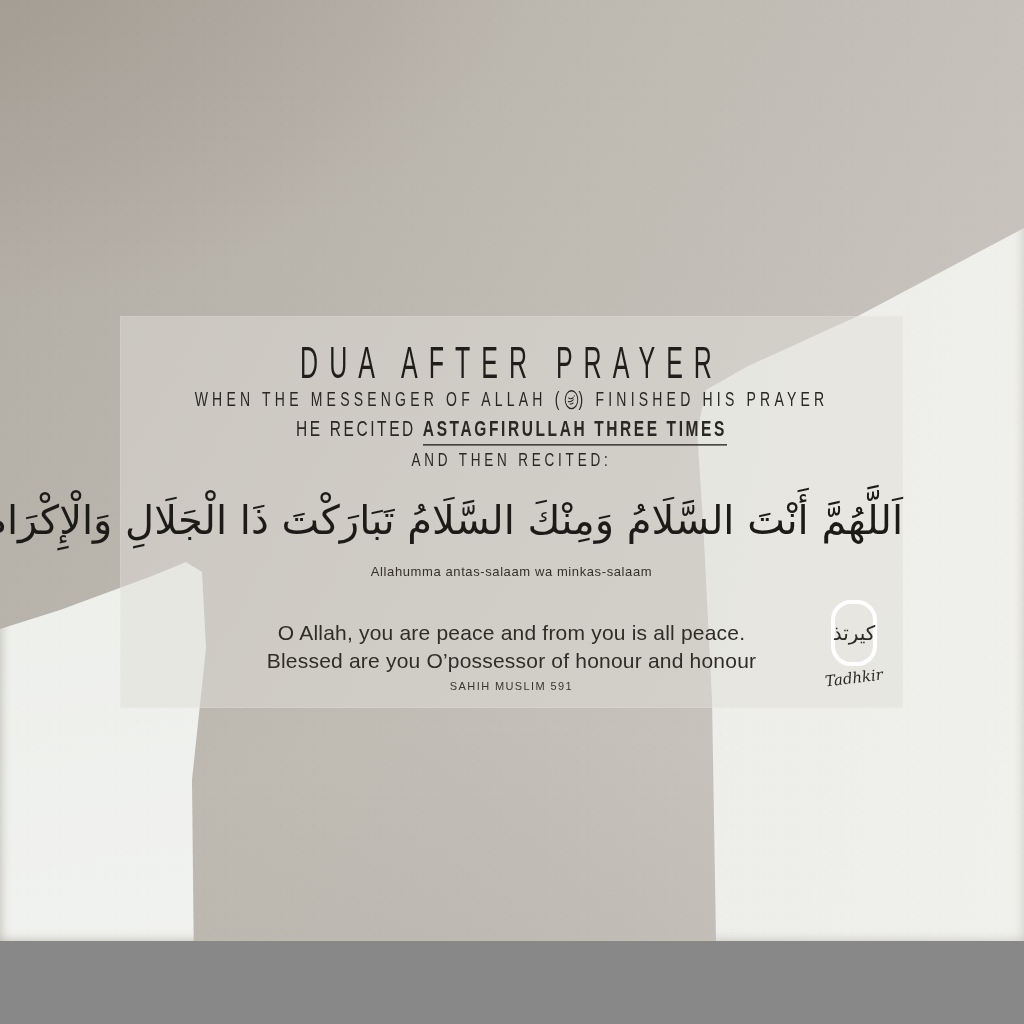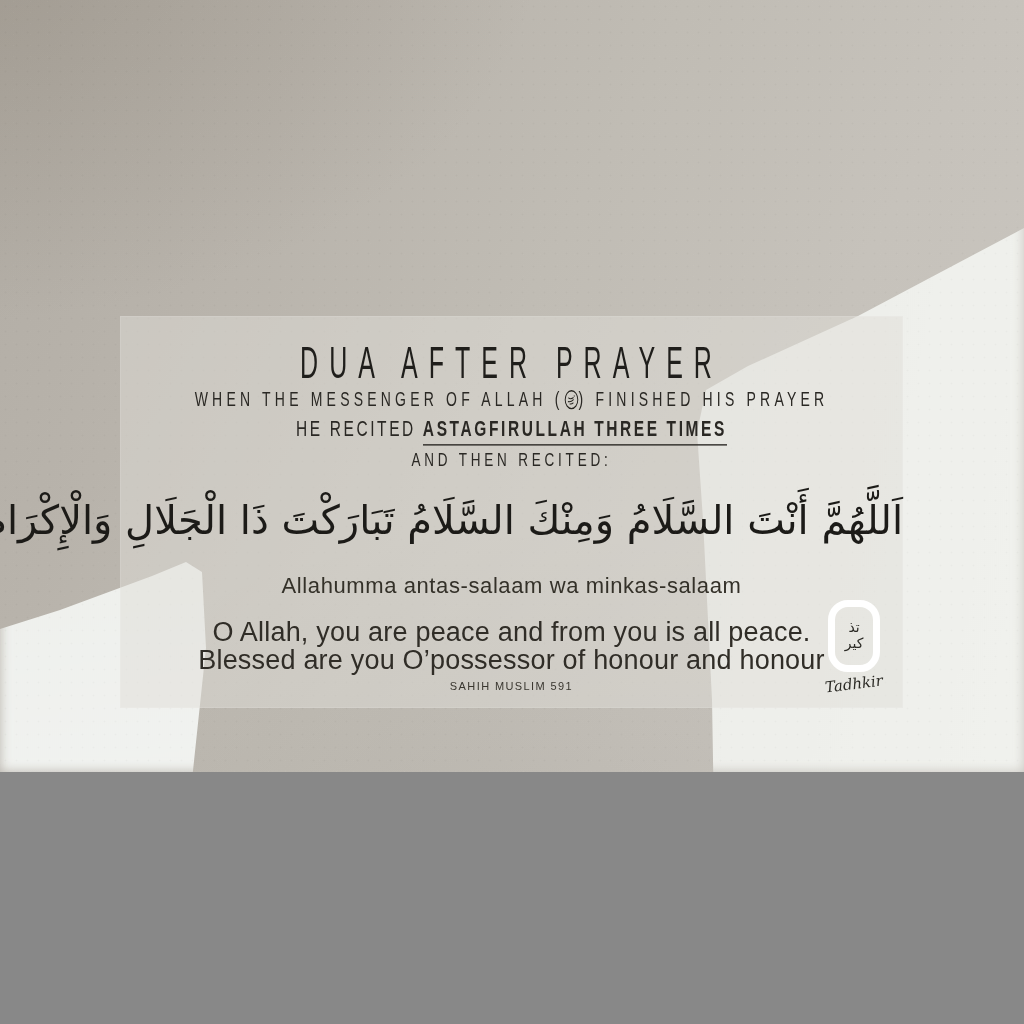--- a/index.html
+++ b/index.html
@@ -1,17 +1,17 @@
 <!DOCTYPE html>
 <html><head>
 <meta charset="utf-8">
 <style>
   html,body{margin:0;padding:0;background:#888;}
   .scene{
-    position:relative;width:1024px;height:772px;overflow:hidden;
+    position:relative;width:1024px;height:941px;overflow:hidden;
     font-family:"Liberation Sans",sans-serif;
   }
   
   .wall-base{
     position:absolute;inset:0;
     background:
       radial-gradient(1100px 700px at -6% -8%, rgba(120,110,96,0.30), rgba(120,110,96,0) 55%),
       radial-gradient(900px 600px at 50% 115%, rgba(90,86,78,0.10), rgba(90,86,78,0) 60%),
       linear-gradient(118deg,#b1aca4 0%,#b8b3ab 24%,#c0bcb4 48%,#c6c2bb 70%,#cac6c0 100%);
   }
@@ -47,29 +47,29 @@
   .subtitle{top:75px;}
   .recited{top:104px;font-size:15.5px;letter-spacing:2.6px;transform:scaleY(1.38);}
   .recited .emph{font-weight:bold;border-bottom:1.6px solid #2a2824;padding-bottom:3px;}
   .then-recited{top:136px;font-size:13.5px;letter-spacing:3.8px;}
   .pbuh{display:inline-block;}
   .pbuh svg{vertical-align:-3px;}
   .arabic-line{
     top:178px;direction:rtl;font-family:"DejaVu Sans",sans-serif;
     font-size:40px;line-height:52px;color:#1c1b18;
   }
-  .translit{top:256px;font-size:22px;line-height:28px;letter-spacing:.6px;color:#343129;}
-  .transl{top:303px;font-size:27px;line-height:27.5px;letter-spacing:.2px;color:#302d27;}
+  .translit{top:242px;font-size:13px;line-height:28px;letter-spacing:.6px;color:#343129;}
+  .transl{top:303px;font-size:21px;line-height:27.5px;letter-spacing:.2px;color:#302d27;}
   .source-ref{top:364px;font-size:11px;letter-spacing:1.4px;color:#39362f;}
   
   .brand{position:absolute;left:703px;top:284px;width:62px;text-align:center;color:#2b2a25;}
   .brand-pill{
-    width:38px;height:58px;margin:0 auto;border:7px solid #ffffff;border-radius:20px;
-    display:flex;flex-direction:column;align-items:center;justify-content:center;
-    font-family:"DejaVu Sans",sans-serif;font-size:14px;line-height:1.12;
+    width:38px;height:58px;margin:0 auto;border:4px solid #ffffff;border-radius:20px;
+    display:flex;flex-direction:row;align-items:center;justify-content:center;
+    font-family:"DejaVu Sans",sans-serif;font-size:20px;line-height:1.12;
   }
   .brand-script{
     margin-top:3px;font-family:"DejaVu Serif",serif;font-style:italic;
     font-size:15px;transform:rotate(-7deg);
   }
 </style>
 </head>
 <body>
 
 <div class="scene">

